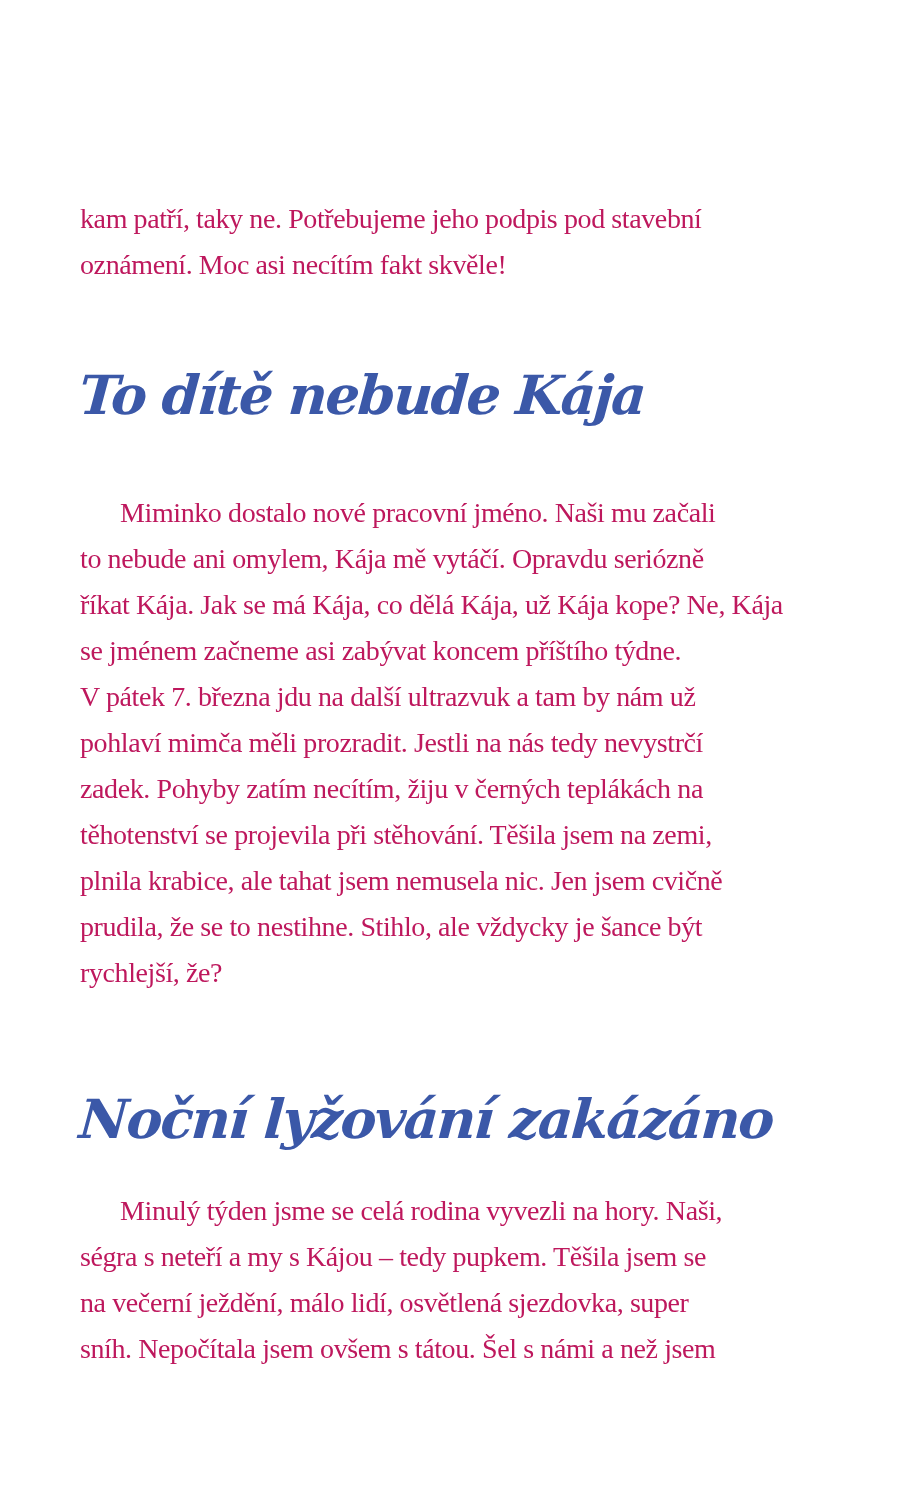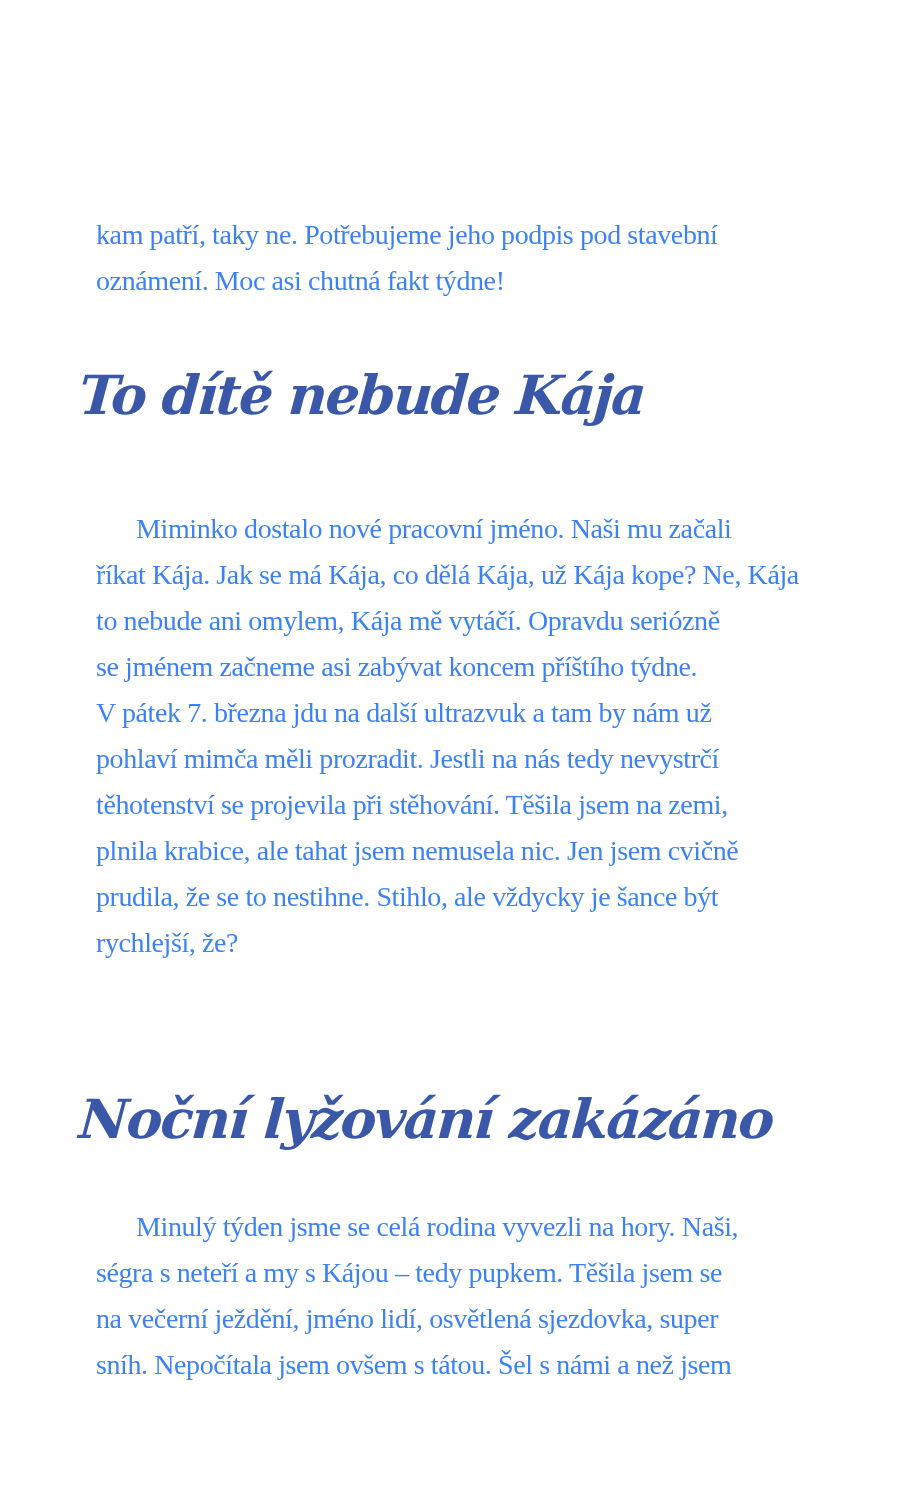--- a/index.html
+++ b/index.html
@@ -17,22 +17,22 @@
   }
   .content {
     position: absolute;
     left: 80px;
     top: 0;
     width: 780px;
   }
   .body-par {
     position: absolute;
     left: 0;
-    margin: 16px;
-    color: #3b82f6;
+    margin: 0;
+    color: #be185d;
     font-size: 28px;
     letter-spacing: -0.4px;
   }
   .body-par .line {
     display: block;
     line-height: 46px;
     white-space: nowrap;
   }
   .body-par .line.indent {
     padding-left: 40px;
@@ -59,41 +59,42 @@
   .pos-p2      { top: 1188px; font-family: Liberation Serif, serif; }
 </style>
 </head>
 <body>
 
 <div class="page">
   <div class="content">
 
     <p class="body-par pos-intro">
       <span class="line">kam patří, taky ne. Potřebujeme jeho podpis pod stavební</span>
-      <span class="line">oznámení. Moc asi chutná fakt týdne!</span>
+      <span class="line">oznámení. Moc asi necítím fakt skvěle!</span>
     </p>
 
     <h2 class="chapter-heading pos-h1">To dítě nebude Kája</h2>
 
     <p class="body-par pos-p1">
       <span class="line indent">Miminko dostalo nové pracovní jméno. Naši mu začali</span>
+      <span class="line">to nebude ani omylem, Kája mě vytáčí. Opravdu seriózně</span>
       <span class="line">říkat Kája. Jak se má Kája, co dělá Kája, už Kája kope? Ne, Kája</span>
-      <span class="line">to nebude ani omylem, Kája mě vytáčí. Opravdu seriózně</span>
       <span class="line">se jménem začneme asi zabývat koncem příštího týdne.</span>
       <span class="line">V pátek 7. března jdu na další ultrazvuk a tam by nám už</span>
       <span class="line">pohlaví mimča měli prozradit. Jestli na nás tedy nevystrčí</span>
+      <span class="line">zadek. Pohyby zatím necítím, žiju v černých teplákách na</span>
       <span class="line">těhotenství se projevila při stěhování. Těšila jsem na zemi,</span>
       <span class="line">plnila krabice, ale tahat jsem nemusela nic. Jen jsem cvičně</span>
       <span class="line">prudila, že se to nestihne. Stihlo, ale vždycky je šance být</span>
       <span class="line">rychlejší, že?</span>
     </p>
 
     <h2 class="chapter-heading pos-h2">Noční lyžování zakázáno</h2>
 
     <p class="body-par pos-p2">
       <span class="line indent">Minulý týden jsme se celá rodina vyvezli na hory. Naši,</span>
       <span class="line">ségra s neteří a my s Kájou – tedy pupkem. Těšila jsem se</span>
-      <span class="line">na večerní ježdění, jméno lidí, osvětlená sjezdovka, super</span>
+      <span class="line">na večerní ježdění, málo lidí, osvětlená sjezdovka, super</span>
       <span class="line">sníh. Nepočítala jsem ovšem s tátou. Šel s námi a než jsem</span>
     </p>
 
   </div>
 </div>
 
 </body></html>

